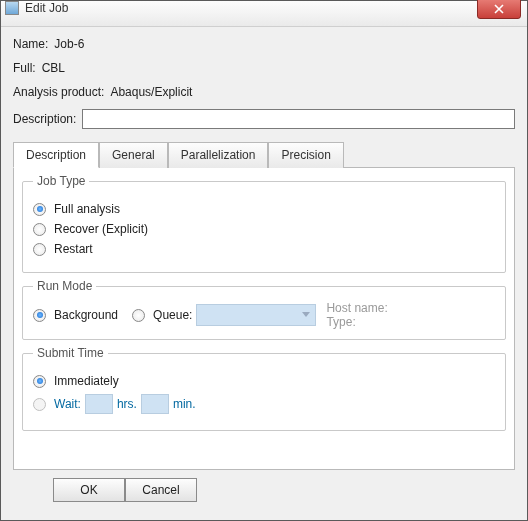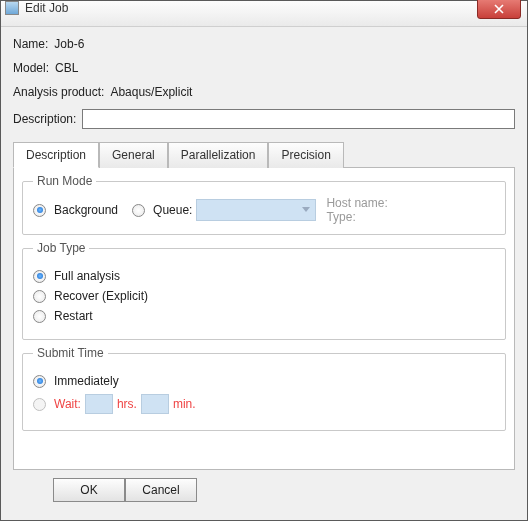--- a/index.html
+++ b/index.html
@@ -56,21 +56,21 @@
   .radio {
     width:13px; height:13px; border-radius:50%; border:1px solid #888;
     background: radial-gradient(#fff,#e8e8e8); display:inline-flex;
     align-items:center; justify-content:center; margin-right:4px;
   }
   .radio.checked::after {
     content:""; width:6px; height:6px; border-radius:50%;
     background: radial-gradient(#6fb8ff,#1a6fd1);
   }
   .radio.disabled { border-color:#c0c0c0; background:#f4f4f4; }
-  .disabled-text { color:#ef4444;text-align:center; }
+  .disabled-text { color:#0369a1;text-align:center; }
   .runmode-row { display:flex; align-items:center; gap:4px; }
   .combo {
     width:120px; height:22px; background:#cfe2f3; border:1px solid #b8cde0;
     position:relative;
   }
   .combo .arrow {
     position:absolute; right:2px; top:2px; width:14px; height:16px;
     display:flex; align-items:center; justify-content:center;
   }
   .side-labels { margin-left:6px; color:#9a9a9a; font-size:12px; line-height:14px; }
@@ -109,40 +109,56 @@
       </svg>
     </div>
   </div>
 
   <div class="content">
     <div class="field-row">
       <span class="field-label">Name:</span>
       <span class="field-value">Job-6</span>
     </div>
     <div class="field-row">
-      <span class="field-label">Model:</span>
+      <span class="field-label">Full:</span>
       <span class="field-value">CBL</span>
     </div>
     <div class="field-row">
       <span class="field-label">Analysis product:</span>
       <span class="field-value">Abaqus/Explicit</span>
     </div>
     <div class="field-row">
       <span class="field-label">Description:</span>
       <input class="desc-input" type="text" value="" style="">
     </div>
 
     <div class="tabs">
       <div class="tab active">Description</div>
       <div class="tab">General</div>
       <div class="tab">Parallelization</div>
       <div class="tab">Precision</div>
     </div>
 
     <div class="tab-panel">
+
+      <fieldset class="group">
+        <legend>Job Type</legend>
+        <div class="radio-row">
+          <span class="radio checked"></span>
+          <span>Full analysis</span>
+        </div>
+        <div class="radio-row">
+          <span class="radio"></span>
+          <span>Recover (Explicit)</span>
+        </div>
+        <div class="radio-row">
+          <span class="radio"></span>
+          <span>Restart</span>
+        </div>
+      </fieldset>
 
       <fieldset class="group">
         <legend>Run Mode</legend>
         <div class="runmode-row">
           <span class="radio checked"></span>
           <span>Background</span>
           <span style="width:6px"></span>
           <span class="radio"></span>
           <span>Queue:</span>
           <div class="combo">
@@ -153,36 +169,20 @@
             </div>
           </div>
           <div class="side-labels">
             <div>Host name:</div>
             <div>Type:</div>
           </div>
         </div>
       </fieldset>
 
       <fieldset class="group">
-        <legend>Job Type</legend>
-        <div class="radio-row">
-          <span class="radio checked"></span>
-          <span>Full analysis</span>
-        </div>
-        <div class="radio-row">
-          <span class="radio"></span>
-          <span>Recover (Explicit)</span>
-        </div>
-        <div class="radio-row">
-          <span class="radio"></span>
-          <span>Restart</span>
-        </div>
-      </fieldset>
-
-      <fieldset class="group">
         <legend>Submit Time</legend>
         <div class="radio-row">
           <span class="radio checked"></span>
           <span>Immediately</span>
         </div>
         <div class="radio-row">
           <span class="radio disabled"></span>
           <span class="disabled-text">Wait:</span>
           <span class="smallbox"></span>
           <span class="disabled-text">hrs.</span>

